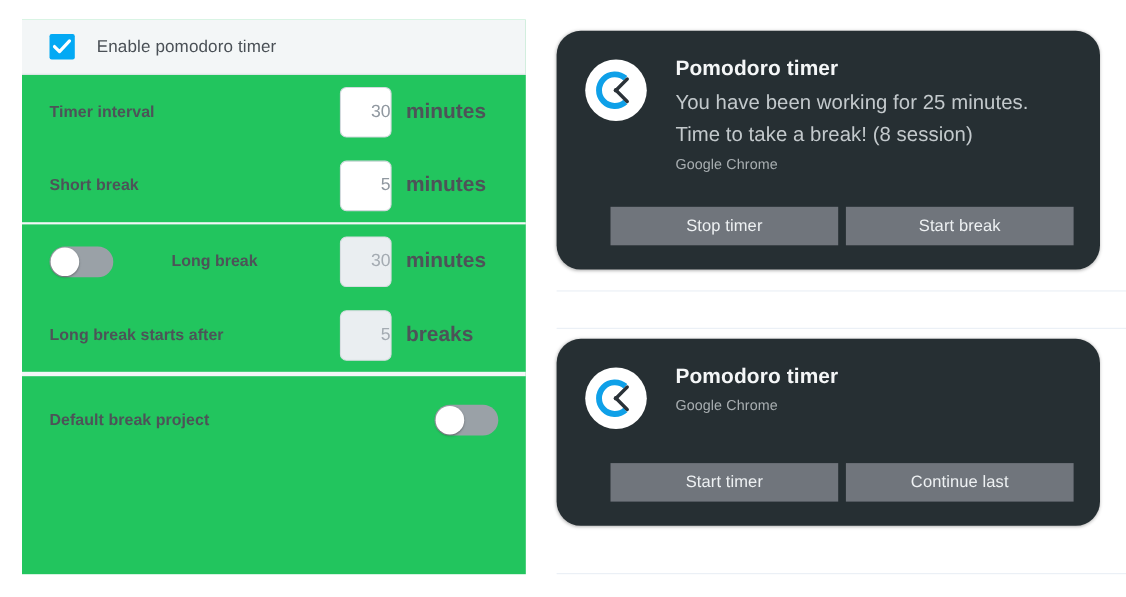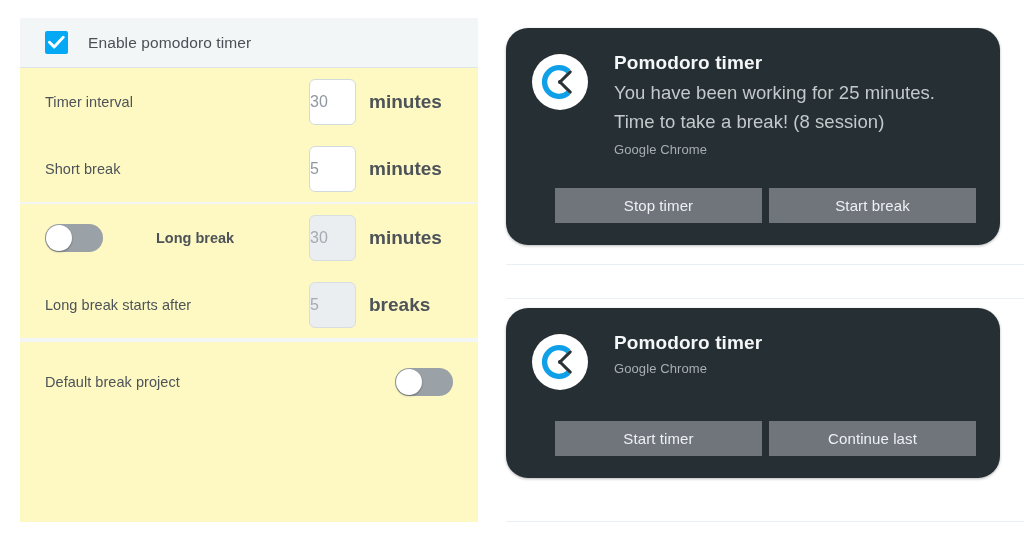--- a/index.html
+++ b/index.html
@@ -16,21 +16,21 @@
     -webkit-font-smoothing: antialiased;
   }
 
   
   .settings-panel {
     position: absolute;
     left: 20px;
     top: 18px;
     width: 458px;
     height: 504px;
-    background: #fef9c3;
+    background: #22c55e;
     box-sizing: border-box;
   }
 
   .settings-header {
     height: 50px;
     background: #f3f6f7;
     display: flex;
     align-items: center;
     padding-left: 25px;
     box-sizing: border-box;
@@ -66,36 +66,36 @@
   .srow {
     height: 67px;
     display: flex;
     align-items: center;
     padding: 0 25px 0 25px;
     box-sizing: border-box;
     position: relative;
   }
   .srow .label {
     font-size: 14.5px;
-    font-weight: normal;
+    font-weight: bold;
     color: #4d5358;
     letter-spacing: .05px;
   }
   .srow .spacer { flex: 1 1 auto; }
 
   .num-field {
     width: 47px;
     height: 46px;
     border: 1px solid #d3dade;
     border-radius: 6px;
     background: #ffffff;
     color: #9098a0;
     font-size: 16px;
     font-family: "Liberation Sans", sans-serif;
-    text-align: left;
+    text-align: right;
     line-height: 44px;
     box-sizing: border-box;
     flex: 0 0 auto;
     cursor: text;
   }
   .num-field.disabled {
     background: #eaeef1;
     border-color: #d7dde1;
     color: #a4abb2;
   }

